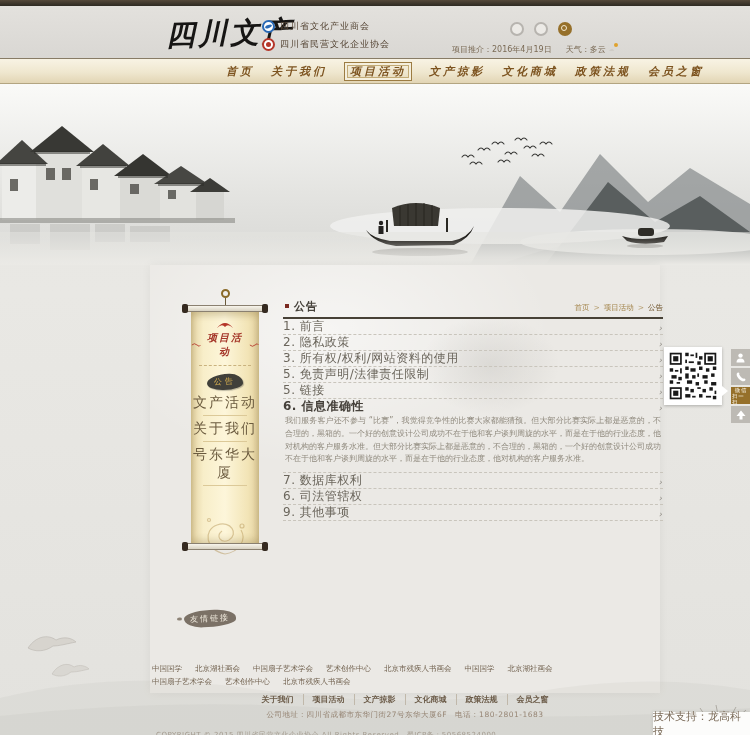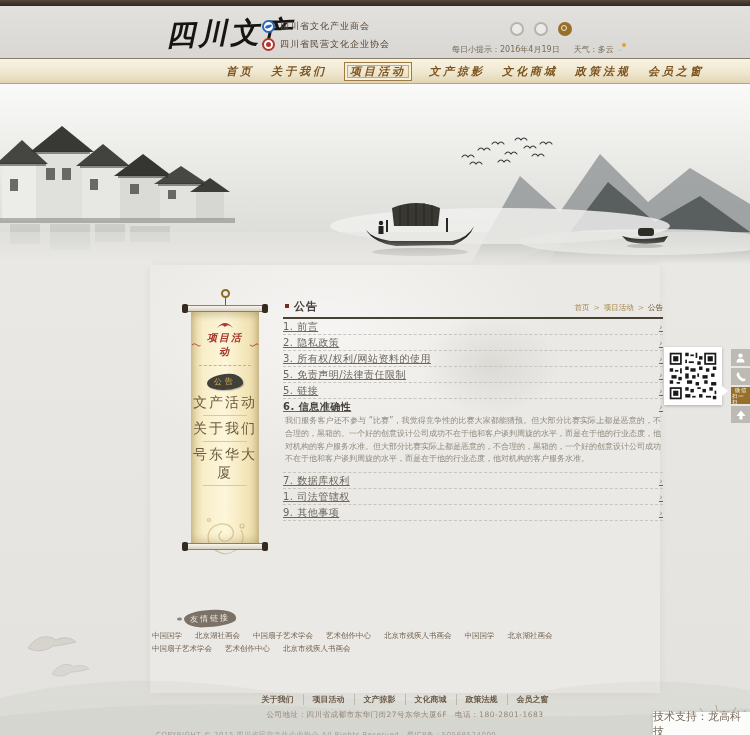--- a/index.html
+++ b/index.html
@@ -78,42 +78,42 @@
   
   .content{position:absolute;left:283px;top:299px;width:380px;}
   .c-head{position:relative;height:17px;}
   .bullet{position:absolute;left:2px;top:5px;width:4px;height:4px;background:#7a2a20;}
   .c-title{position:absolute;left:11px;top:0;font-size:11px;font-weight:bold;color:#45413a;letter-spacing:1px;}
   .crumbs{position:absolute;right:0;top:4px;font-size:7.5px;color:#a3844a;display:flex;gap:4px;}
   .crumbs .sep{color:#b8a277;}
   .crumbs .cur{color:#70542c;}
   .rule{height:2px;background:#474136;margin-top:1px;}
   .row{display:flex;justify-content:space-between;align-items:center;height:15px;
-       border-bottom:1px dashed #c9c5bc;font-size:10px;color:#6b665c;cursor:pointer;letter-spacing:.5px;text-decoration:underline;}
+       border-bottom:1px dashed #c9c5bc;font-size:12px;color:#6b665c;cursor:pointer;letter-spacing:.5px;}
   .row .chev::before{content:"›";color:#95918a;font-size:9px;}
   .row.open{border-bottom:none;}
   .row.open span{font-weight:bold;color:#45403a;}
   .acc-body{font-size:8px;color:#908a7e;line-height:1.6;text-align:justify;
             padding:1px 2px 6px 2px;border-bottom:1px dashed #c9c5bc;}
   
   .qr-popup{position:absolute;left:664px;top:347px;width:58px;height:58px;background:#fff;
             box-shadow:0 1px 3px rgba(0,0,0,.25);padding:4px;box-sizing:border-box;}
   .qr-pointer{position:absolute;left:722px;top:386px;width:0;height:0;
               border-top:5px solid transparent;border-bottom:5px solid transparent;border-left:6px solid #fff;}
   .toolbar{position:absolute;left:731px;top:349px;width:19px;}
   .tool-btn{width:19px;height:17px;margin-bottom:2px;background:#bdbab4;display:flex;
             align-items:center;justify-content:center;cursor:pointer;}
   .tool-btn.gold{background:#96702a;flex-direction:column;line-height:1;}
   .tool-btn.gold span{font-size:6px;color:#fdf8ec;letter-spacing:1px;display:block;transform:scale(.9);}
   
   .friend-badge{position:absolute;left:184px;top:610px;width:52px;height:17px;background:#7b7166;
         color:#efe9dc;font-size:8px;letter-spacing:2px;text-align:center;line-height:17px;
         border-radius:55% 45% 60% 40% / 50% 55% 45% 60%;transform:rotate(-3deg);}
   .friend-badge::before{content:"";position:absolute;left:-7px;top:6px;width:5px;height:3px;background:#8d8376;border-radius:50%;}
-  .friend-links{position:absolute;left:152px;top:631px;width:470px;display:flex;flex-wrap:wrap;
+  .friend-links{position:absolute;left:152px;top:664px;width:470px;display:flex;flex-wrap:wrap;
         column-gap:13px;row-gap:3px;font-size:7.5px;color:#6f5f4c;}
   .friend-links span{cursor:pointer;white-space:nowrap;}
   
   .cranes{position:absolute;left:22px;top:630px;opacity:.85;}
   .mist{position:absolute;left:0;top:638px;}
   .plant{position:absolute;left:686px;top:686px;opacity:.6;}
   
   .footer{position:absolute;left:150px;top:694px;width:510px;}
   .fnav{display:flex;justify-content:center;font-size:8px;color:#6b5b48;font-weight:bold;}
   .fnav span{padding:0 9px;cursor:pointer;}
@@ -152,21 +152,21 @@
         <span class="badge badge-red"></span>
         <span class="org-text">四川省民营文化企业协会</span>
       </div>
     </div>
     <div class="socials">
       <span class="soc soc-ring"></span>
       <span class="soc soc-ring"></span>
       <span class="soc soc-gold"></span>
     </div>
     <div class="tipbar">
-      <span>每日小提示：2016年4月19日</span>
+      <span>项目推介：2016年4月19日</span>
       <span class="weather-wrap">
         <span>天气：多云</span>
         <span class="weather-ic">☁<i></i></span>
       </span>
     </div>
   </div>
 
   <div class="nav">
     <span class="nav-item">首页</span>
     <span class="nav-item">关于我们</span>
@@ -343,21 +343,21 @@
       <div class="row open">
           <span>6. 信息准确性</span>
           <i class="chev"></i>
         </div>
       <div class="acc-body">我们服务客户还不参与 “比赛”，我觉得竞争性的比赛大家都能猜预。但大部分比赛实际上都是恶意的，不合理的，黑箱的。一个好的创意设计公司成功不在于他和客户谈判周旋的水平，而是在于他的行业态度，他对机构的客户服务水准。但大部分比赛实际上都是恶意的，不合理的，黑箱的，一个好的创意设计公司成功不在于他和客户谈判周旋的水平，而是在于他的行业态度，他对机构的客户服务水准。</div>
       <div class="row">
           <span>7. 数据库权利</span>
           <i class="chev"></i>
         </div>
       <div class="row">
-          <span>1. 司法管辖权</span>
+          <span>6. 司法管辖权</span>
           <i class="chev"></i>
         </div>
       <div class="row">
           <span>9. 其他事项</span>
           <i class="chev"></i>
         </div>
     </div>
   </div>
 
   <div class="qr-popup">

